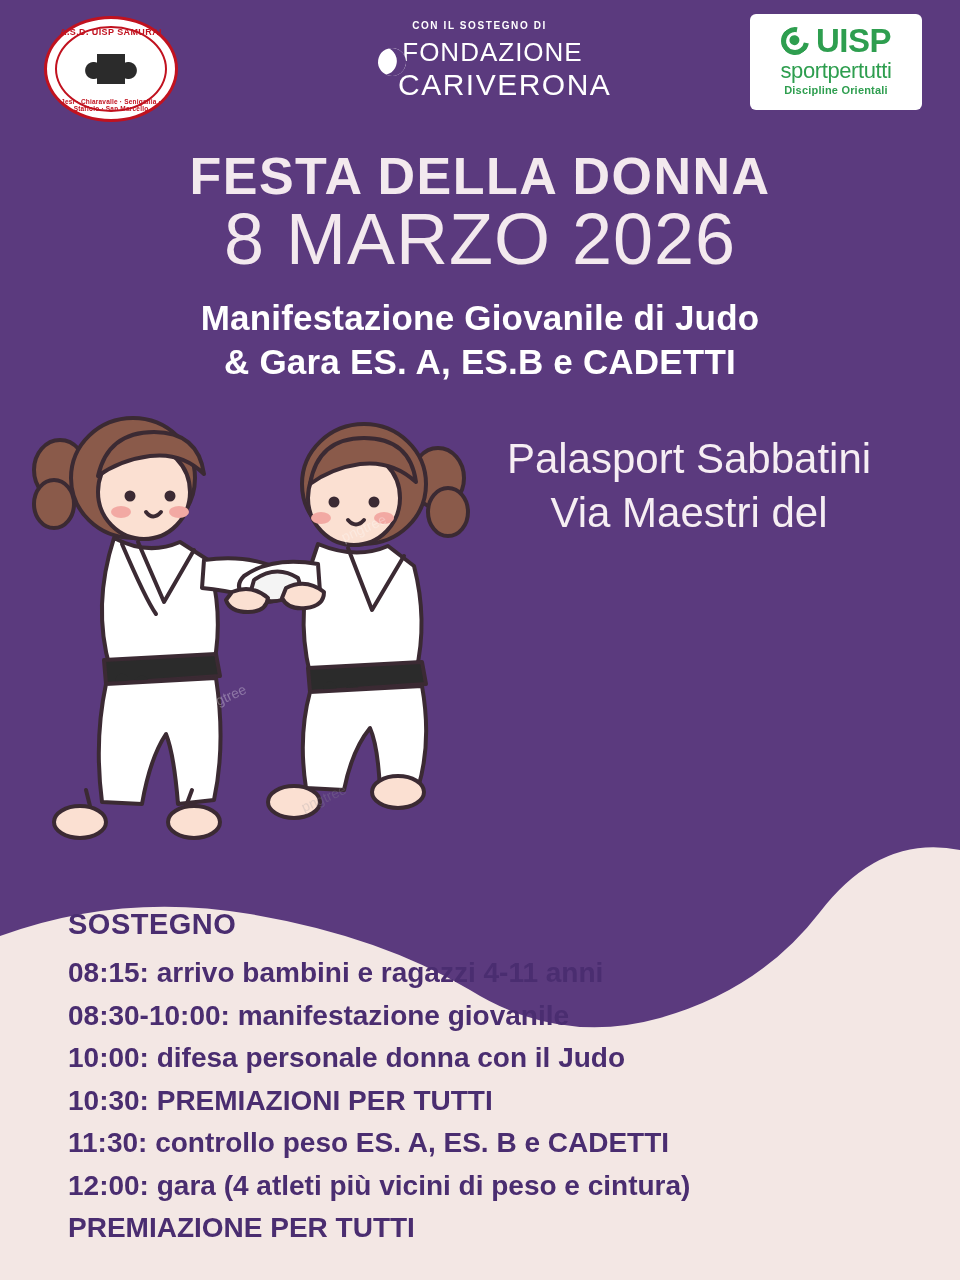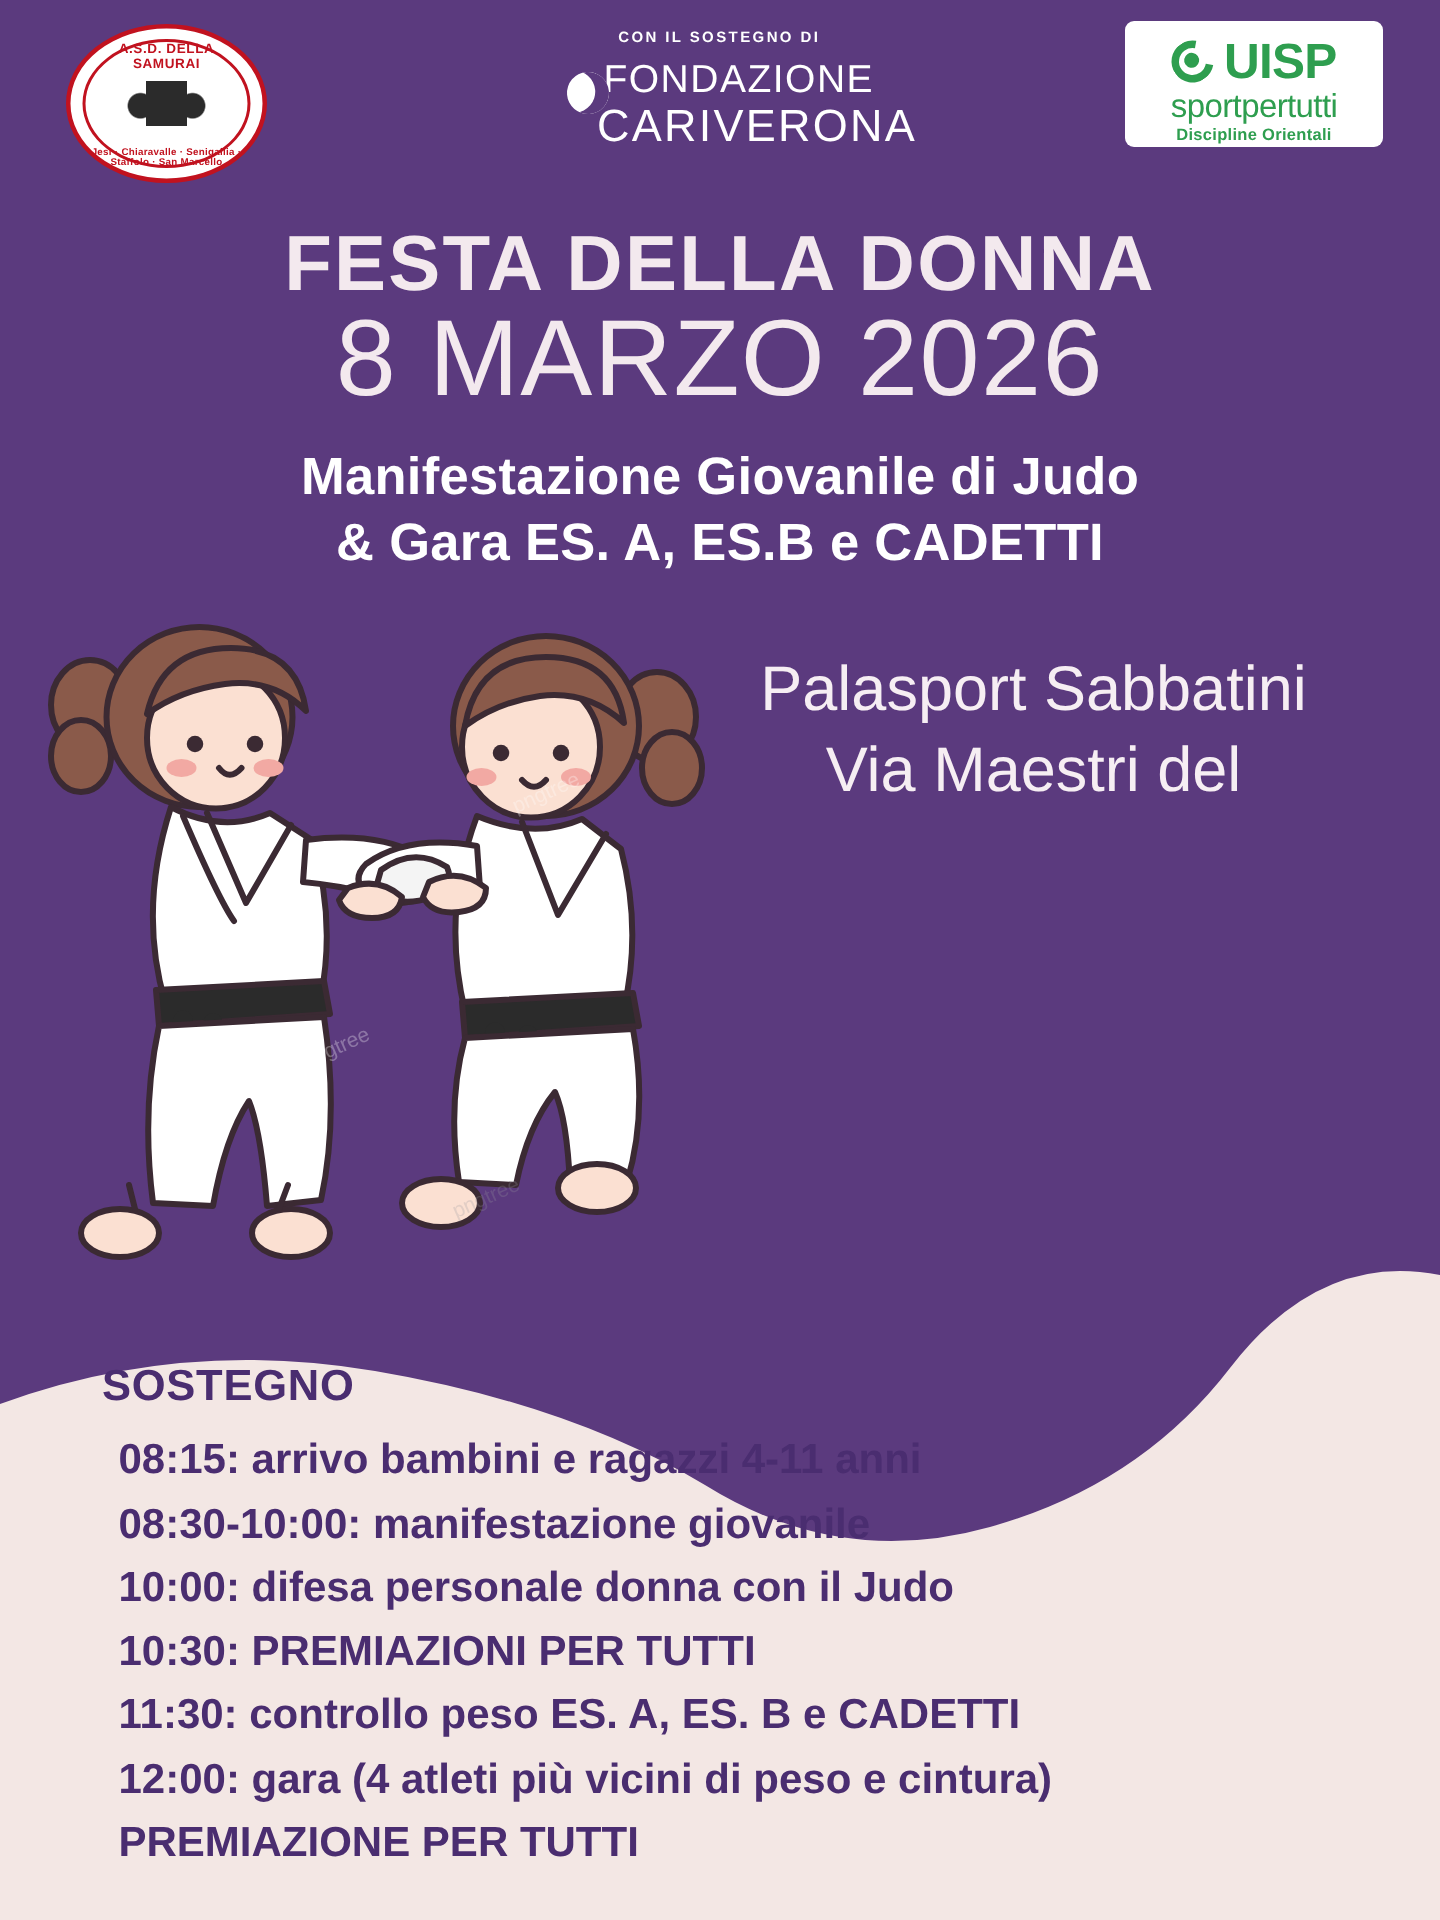--- a/index.html
+++ b/index.html
@@ -89,21 +89,21 @@
     font-family: "Liberation Sans", sans-serif;
   }
   .logo-cariverona .line2 {
     font-size: 30px; font-weight: 400; letter-spacing: 1.5px;
     padding-left: 26px;
   }
 
   .logo-uisp {
     position: absolute;
     right: 38px; top: 14px;
-    width: 172px; height: 84px;
+    width: 172px; height: 96px;
     background: #ffffff;
     border-radius: 6px;
     padding: 8px 10px 6px 10px;
     text-align: center;
   }
   .logo-uisp .uisp-row {
     display: flex; align-items: center; justify-content: center; gap: 7px;
   }
   .logo-uisp .swirl {
     width: 28px; height: 28px; border-radius: 50%;
@@ -206,31 +206,31 @@
   }
   .schedule {
     position: absolute;
     left: 68px; top: 952px;
     width: 860px;
     color: #4a2d70;
     font-size: 28px;
     font-weight: bold;
     line-height: 1.52;
   }
-  .schedule div { white-space: nowrap; margin-left: 11px; }
+  .schedule div { white-space: nowrap; }
 </style>
 </head>
 <body>
 
 <div class="poster">
 
   <div class="logo-judo">
     <div class="badge">
       <div class="inner-ring">
-        <div class="top-text">A.S.D. DELLA SAMURAI</div>
+        <div class="top-text">A.S.D. UISP SAMURAI</div>
         <div class="fighters"></div>
         <div class="bot-text">Jesi · Chiaravalle · Senigallia · Staffolo · San Marcello</div>
       </div>
     </div>
   </div>
 
   <div class="logo-cariverona">
     <div class="support">CON IL SOSTEGNO DI</div>
     <div class="moon"></div>
     <div class="line1">FONDAZIONE</div>

